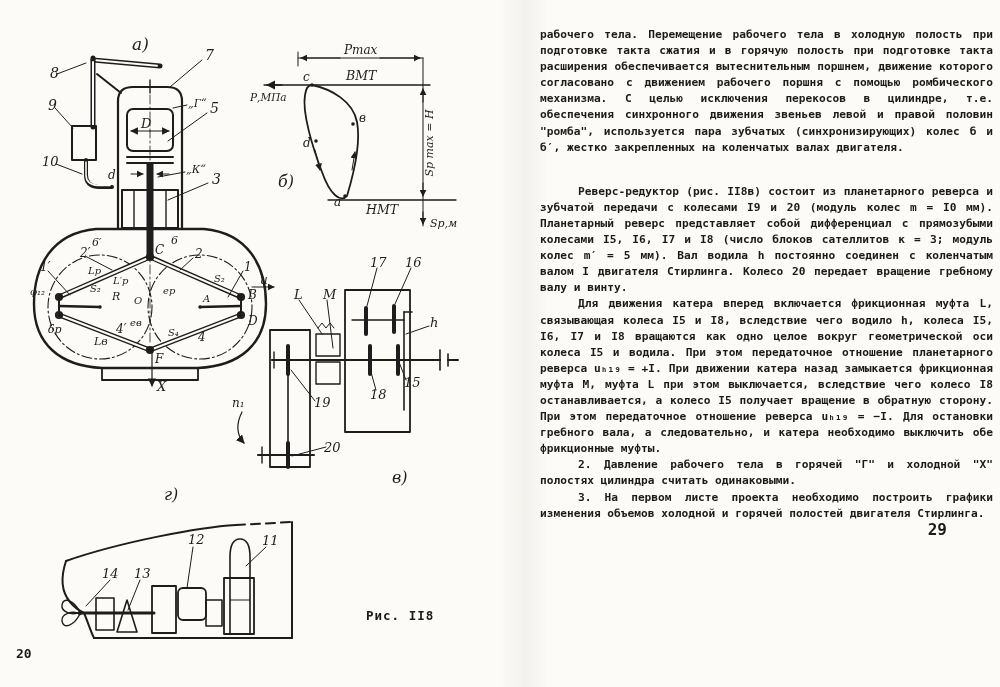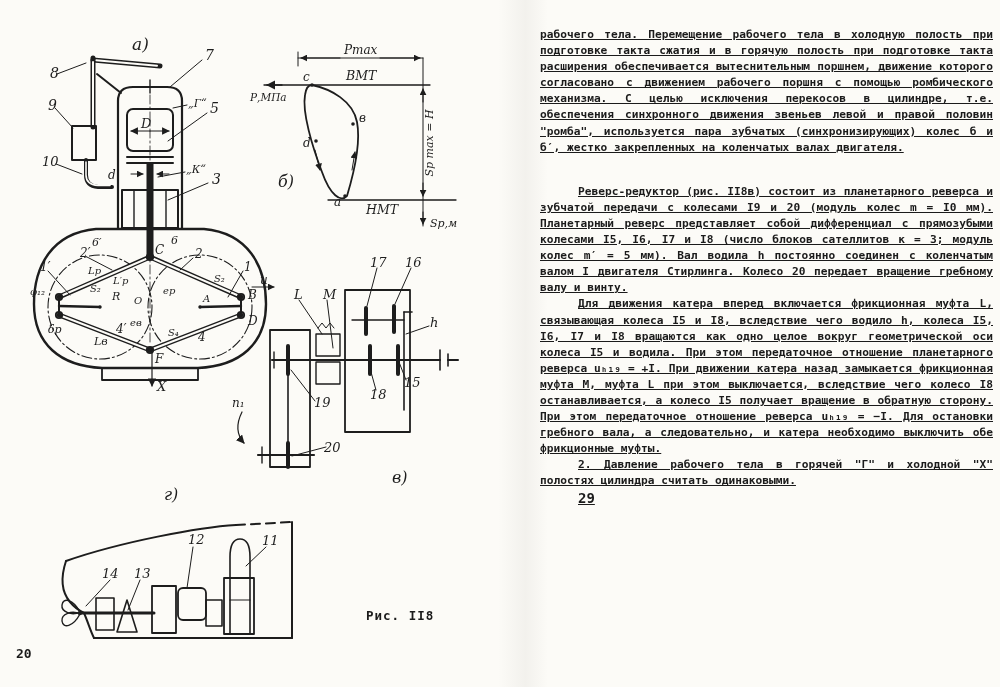--- a/index.html
+++ b/index.html
@@ -9,25 +9,25 @@
           background:linear-gradient(90deg,rgba(0,0,0,0) 0%,rgba(60,55,45,.05) 55%,rgba(0,0,0,0) 100%);}
   .leftsvg{position:absolute;left:0;top:0;}
   .ln{stroke:#1d1d1d;fill:none;stroke-linecap:round;stroke-linejoin:round;}
   .core{stroke:#fcfbf7;fill:none;stroke-linecap:round;}
   svg text{font-family:"DejaVu Serif",serif;font-style:italic;fill:#1d1d1d;}
   .cap{position:absolute;left:366px;top:608px;font:700 12.5px/16px "DejaVu Sans Mono",monospace;
        font-style:normal;letter-spacing:1px;}
   .pageno-left{position:absolute;left:16px;top:646px;font:700 13px "DejaVu Sans Mono",monospace;}
   .rp{position:absolute;left:540px;top:27px;width:453px;text-align:justify;
       font:700 11.2px/16.1px "DejaVu Sans Mono",monospace;}
-  .rp p{margin:0;text-indent:38px;text-decoration:underline;}
+  .rp p{margin:0;text-indent:38px;}
   .rp p.cont{text-indent:0;}
   .rp p.gap{margin-top:28px;}
   .u{text-decoration:underline;}
-  .pageno-right{margin-top:6px;text-align:left;padding-right:46px;font-size:14px;text-indent:0;}
+  .pageno-right{margin-top:6px;text-align:right;padding-right:46px;font-size:16px;text-indent:0;}
 </style>
 </head>
 <body>
 
 <div class="sheet">
   <div class="gutter"></div>
 
   <svg class="leftsvg" width="540" height="687" viewBox="0 0 540 687">
     <defs>
       <marker id="arr" viewBox="0 0 10 10" refX="9" refY="5" markerWidth="7" markerHeight="7" orient="auto">
@@ -269,15 +269,16 @@
   </svg>
 
   <div class="cap">Рис. II8</div>
   <div class="pageno-left">20</div>
 
   <div class="rp">
     <p class="cont">рабочего тела. Перемещение рабочего тела в холодную полость при подготовке такта сжатия и в горячую полость при подготовке такта расширения обеспечивается вытеснительным поршнем, движение которого согласовано с движением рабочего поршня с помощью ромбического механизма. С целью исключения перекосов в цилиндре, т.е. обеспечения синхронного движения звеньев левой и правой половин "ромба", используется пара зубчатых (синхронизирующих) колес б и б′, жестко закрепленных на коленчатых валах двигателя.</p>
     <p class="gap">Реверс-редуктор (рис. II8в) состоит из планетарного реверса и зубчатой передачи с колесами I9 и 20 (модуль колес m = I0 мм). Планетарный реверс представляет собой дифференциал с прямозубыми колесами I5, I6, I7 и I8 (число блоков сателлитов к = 3; модуль колес m′ = 5 мм). Вал водила h постоянно соединен с коленчатым валом I двигателя Стирлинга. Колесо 20 передает вращение гребному валу и винту.</p>
     <p>Для движения катера вперед включается фрикционная муфта L, связывающая колеса I5 и I8, вследствие чего водило h, колеса I5, I6, I7 и I8 вращаются как одно целое вокруг геометрической оси колеса I5 и водила. При этом передаточное отношение планетарного реверса uₕ₁₉ = +I. При движении катера назад замыкается фрикционная муфта М, муфта L при этом выключается, вследствие чего колесо I8 останавливается, а колесо I5 получает вращение в обратную сторону. При этом передаточное отношение реверса uₕ₁₉ = −I. Для остановки гребного вала, а следовательно, и катера необходимо выключить обе фрикционные муфты.</p>
     <p>2. Давление рабочего тела в горячей "Г" и холодной "Х" полостях цилиндра считать одинаковыми.</p>
+    <p>3. На первом листе проекта необходимо построить графики изменения объемов холодной и горячей полостей двигателя Стирлинга.</p>
     <p class="pageno-right">29</p>
   </div>
 </div>
 
 </body></html>

